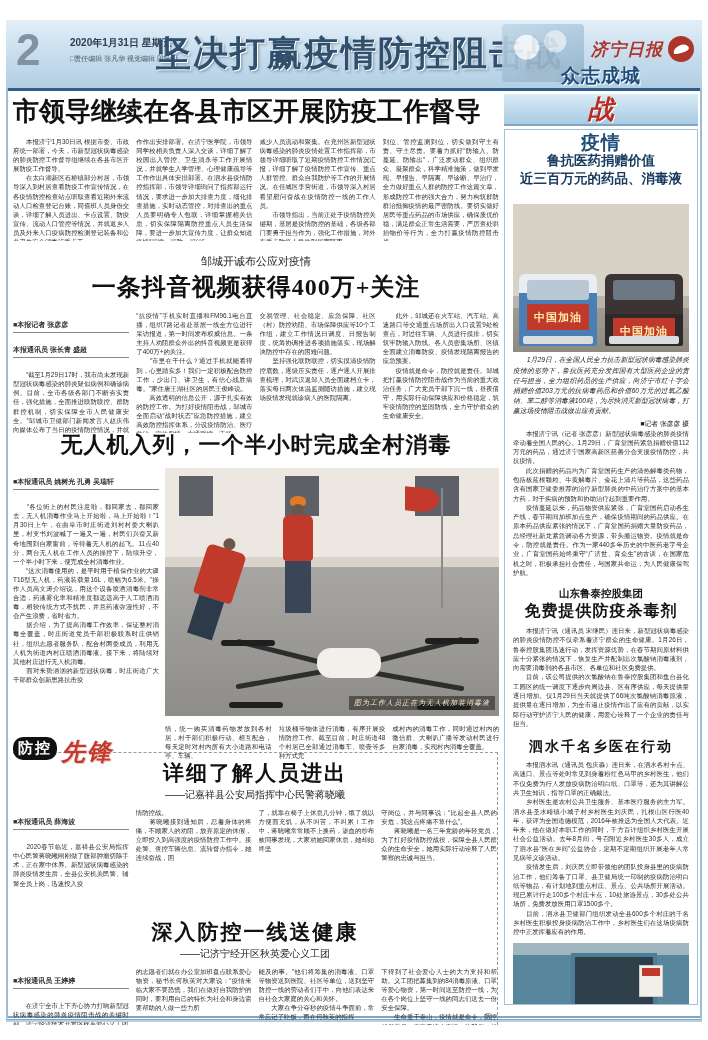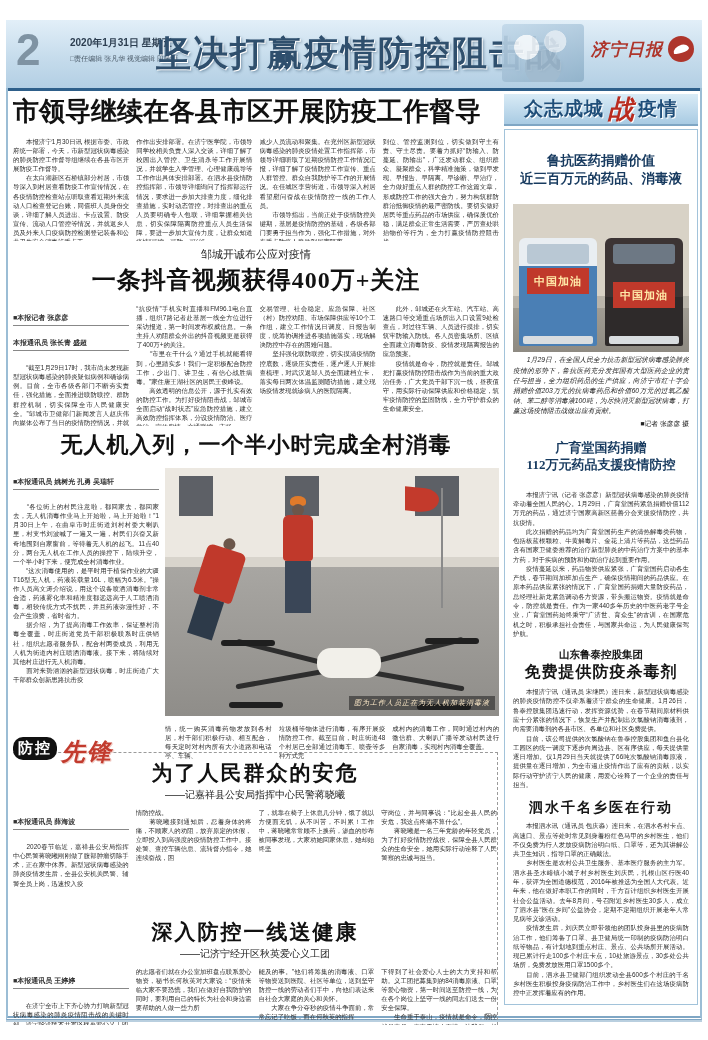--- a/index.html
+++ b/index.html
@@ -27,21 +27,21 @@
   .masthead-seal::after{content:"";position:absolute;left:5px;top:9px;width:16px;height:8px;
                  background:#fff;border-radius:60% 40% 50% 50%/80% 60% 40% 20%;transform:rotate(-15deg);}
   
   .frame{position:absolute;left:6px;top:88px;right:6px;height:928px;
          border-left:2px solid #9bbdd5;border-right:2px solid #9bbdd5;border-bottom:5px double #7fa6c4;}
   
   .main{position:absolute;left:13px;top:94px;width:486px;height:920px;}
   .sec{position:absolute;left:0;width:486px;}
   .headline-xl{font-size:26px;font-weight:bold;color:#111;letter-spacing:0;white-space:nowrap;
                font-family:"Liberation Sans",sans-serif;margin:0 0 8px 0;}
-  .kicker{text-align:center;font-size:11px;color:#222;margin:1px 0 2px 0;}
+  .kicker{text-align:center;font-size:11px;color:#222;margin:8px 0 2px 0;}
   .headline-serif{ature:none;text-align:center;font-family:"Liberation Serif",serif;
                font-size:24px;font-weight:bold;color:#111;margin:0 0 8px 0;letter-spacing:1px;}
   .cols{display:flex;gap:7px;}
   .bodycol{flex:1;font-size:6.4px;line-height:1.42;text-align:justify;color:#2b2b2b;white-space:pre-line;overflow:hidden;}
   .byline{display:block;font-size:7px;font-weight:bold;color:#333;border-bottom:1px solid #888;
           padding-bottom:2px;margin-bottom:3px;}
   .byline .sq,{color:#8b1a12;}
   
   .drone-row{display:flex;gap:6px;}
   .drone-col1{width:146px;flex:none;height:252px;}
@@ -71,40 +71,40 @@
   .pio-red{color:#c23b2e;font-weight:bold;font-style:italic;font-size:24px;
            font-family:"Liberation Serif",serif;text-shadow:1px 1px 0 #f0c9c2;letter-spacing:2px;margin-top:8px;}
   .headline-md{text-align:center;font-family:"Liberation Serif",serif;font-size:21px;font-weight:bold;
                color:#111;margin:2px 0 1px 0;letter-spacing:2px;}
   .subhead{text-align:center;font-size:10px;color:#222;margin:0 0 6px 0;}
   .endmark{position:absolute;right:6px;bottom:4px;font-size:9px;color:#666;}
   
   .side{position:absolute;left:504px;top:94px;width:194px;height:918px;}
   .side-banner{height:30px;background:linear-gradient(180deg,#d9ebf6,#a9cbe3);
                display:flex;align-items:center;justify-content:center;gap:3px;
-               border-bottom:2px solid #7fa6c4;}
+               border-bottom:2px solid #7fa6c4;flex-direction:column;}
   .sb-blue{font-size:19px;font-weight:bold;color:#1f4e79;letter-spacing:1px;
            text-shadow:1px 1px 0 #fff;}
   .sb-war{font-size:26px;font-weight:bold;color:#b92b1f;font-family:"Liberation Serif",serif;
           font-style:italic;text-shadow:1px 1px 0 #fff;margin:0 1px;}
   .side-box{border:1px solid #a2c3da;margin-top:3px;padding:6px 8px;height:862px;overflow:hidden;background:#fff;}
   .sh-navy{text-align:center;font-family:"Liberation Serif",serif;font-weight:bold;
            font-size:13.5px;color:#173a5f;line-height:1.35;margin:16px 0;}
   .sh-black{text-align:center;font-family:"Liberation Serif",serif;font-weight:bold;color:#151515;margin:10px 0 4px;}
   .sh-k{font-size:10.5px;display:block;}
   .sh-b{font-size:16px;display:block;letter-spacing:1px;}
   .sh-one{font-size:14px;letter-spacing:2px;}
   .sidepara{font-size:6.4px;line-height:1.45;text-align:justify;color:#2b2b2b;white-space:pre-line;}
   .sidecap{font-size:6.8px;line-height:1.5;text-align:justify;color:#222;font-style:italic;white-space:pre-line;margin-top:3px;}
   .credit{font-size:6.8px;text-align:right;color:#222;margin:2px 0 0;}
   .credit b{color:#8b1a12;}
   
   .ph-trucks{position:relative;height:148px;margin:4px 0 2px;overflow:hidden;
      background:linear-gradient(180deg,#d8d2c6 0 62%,#b9b4aa 62% 70%,#a09c93 70%,#8e8a82 100%);}
-  .truck{position:absolute;bottom:6px;width:78px;height:108px;border-radius:6px 6px 2px 2px;}
+  .truck{position:absolute;bottom:6px;width:78px;height:72px;border-radius:6px 6px 2px 2px;}
   .truck.blue{left:6px;background:linear-gradient(180deg,#e9eef2 0 26%,#4a7fb5 26%);}
   .truck.dark{right:6px;background:linear-gradient(180deg,#3c3434 0 55%,#2e2a2a 55%);}
   .truck .shield{position:absolute;left:8px;top:30px;right:8px;height:26px;background:#c0392b;
                  color:#ffe9a8;font-weight:bold;font-size:11px;display:flex;align-items:center;
                  justify-content:center;letter-spacing:1px;white-space:nowrap;}
   .truck.dark .shield{top:44px;}
   .truck .glass{position:absolute;left:8px;top:6px;right:8px;height:20px;background:#b9c8d4;border-radius:3px;}
   .truck.dark .glass{background:#6d7884;}
   .truck .bumper{position:absolute;left:4px;bottom:2px;right:4px;height:8px;background:#d9dde0;border-radius:2px;}
   
@@ -218,21 +218,21 @@
       </div>
     </div>
 
     <div class="sec" style="top:636px;height:284px;">
       <div class="pio-logo">
         <span class="pio-black">防控</span>
         <span class="pio-red">先锋</span>
       </div>
       <div class="pioneer-box">
 
-        <h3 class="headline-md">为了人民群众的安危</h3>
+        <h3 class="headline-md">详细了解人员进出</h3>
         <div class="subhead">——记嘉祥县公安局指挥中心民警蒋晓曦</div>
         <div class="cols" style="height:104px;">
           <div class="bodycol">
             <span class="byline">■本报通讯员 薛海波</span>
             <span>　　2020春节临近，嘉祥县公安局指挥中心民警蒋晓曦刚刚做了腹部肿瘤切除手术，正在家中休养。新型冠状病毒感染的肺炎疫情发生后，全县公安机关民警、辅警全员上岗，迅速投入疫</span>
           </div>
           <div class="bodycol">情防控战。
 　　蒋晓曦接到通知后，忍着身体的疼痛，不顾家人的劝阻，放弃原定的休假，立即投入到高强度的疫情防控工作中。接处警、查控车辆信息、流转督办指令，她连续奋战，困</div>
           <div class="bodycol">了，就靠在椅子上休息几分钟，饿了就以方便面充饥，从不叫苦，不叫累！工作中，蒋晓曦常常顾不上换药，渗血的纱布被同事发现，大家劝她回家休息，她却始终坚</div>
           <div class="bodycol">守岗位，并与同事说：“比起全县人民的安危，我这点疼痛不算什么”。
@@ -277,24 +277,20 @@
         </div>
         <div class="truck dark">
           <div class="glass"></div>
           <div class="shield">中国加油</div>
           <div class="bumper"></div>
         </div>
       </div>
       <div class="sidecap">　　1月29日，在全国人民全力抗击新型冠状病毒感染肺炎疫情的形势下，鲁抗医药充分发挥国有大型医药企业的责任与担当，全力组织药品的生产供应，向济宁市红十字会捐赠价值203万元的抗病毒药品和价值60万元的过氧乙酸钠、苯二醇等消毒液100吨，为尽快消灭新型冠状病毒，打赢这场疫情阻击战做出应有贡献。</div>
       <div class="credit"><b></b><span>■记者 张彦彦 摄</span></div>
 
-      <div class="sh-navy" style="font-size:13px;margin-top:10px;">
-        <span>广育堂国药捐赠</span><br>
-        <span>112万元药品支援疫情防控</span>
-      </div>
       <div class="sidepara">　　本报济宁讯（记者 张彦彦）新型冠状病毒感染的肺炎疫情牵动着全国人民的心。1月29日，广育堂国药紧急捐赠价值112万元的药品，通过济宁国家高新区慈善分会支援疫情防控，共抗疫情。
 　　此次捐赠的药品均为广育堂国药生产的清热解毒类药物，包括板蓝根颗粒、牛黄解毒片、金花上清片等药品，这些药品含有国家卫健委推荐的治疗新型肺炎的中药治疗方案中的基本方药，对于疾病的预防和协助治疗起到重要作用。
 　　疫情蔓延以来，药品物资供应紧张，广育堂国药启动各生产线，春节期间加班加点生产，确保疫情期间的药品供应。在原本药品供应紧张的情况下，广育堂国药捐赠大量防疫药品，总经理社新龙紧急调动各方资源，带头搬运物资。疫情就是命令，防控就是责任。作为一家440多年历史的中医药老字号企业，广育堂国药始终秉守“广济世、育众生”的古训，在国家危机之时，积极承担社会责任，与国家共命运，为人民健康保驾护航。</div>
 
       <div class="sh-black">
         <span class="sh-k">山东鲁泰控股集团</span>
         <span class="sh-b">免费提供防疫杀毒剂</span>
       </div>
       <div class="sidepara">　　本报济宁讯（通讯员 宋继民）连日来，新型冠状病毒感染的肺炎疫情防控不仅牵系着济宁群众的生命健康。1月26日，鲁泰控股集团迅速行动，发挥资源优势，在春节期间原材料供应十分紧张的情况下，恢复生产并配制出次氯酸钠消毒液剂，向需要消毒剂的各县市区、各单位和社区免费提供。
 　　目前，该公司提供的次氯酸钠在鲁泰控股集团和鱼台县化工园区的统一调度下逐步向周边县、区有序供应，每天提供量逐日增加。仅1月29日当天就提供了66吨次氯酸钠消毒原液，提供量在逐日增加，为全市遏止疫情作出了应有的贡献，以实际行动守护济宁人民的健康，用爱心诠释了一个企业的责任与担当。</div>

